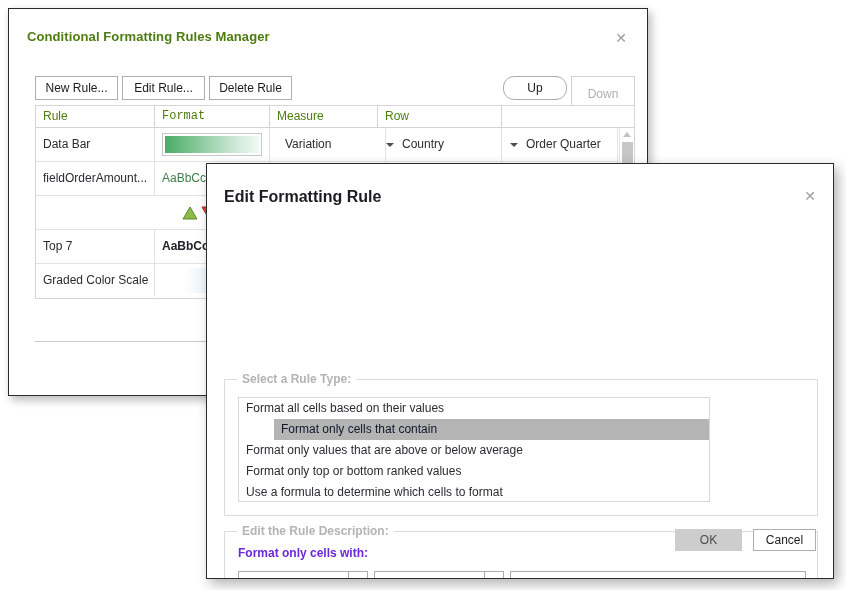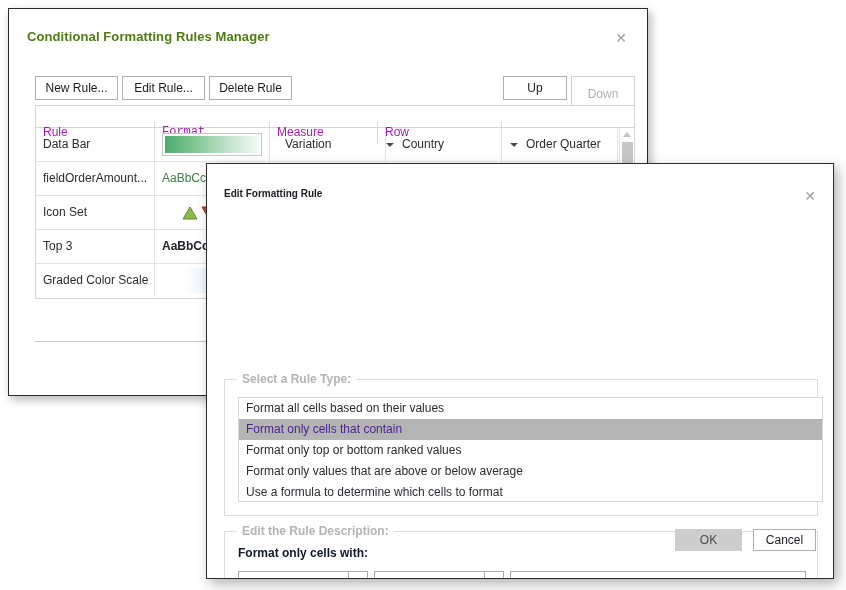--- a/index.html
+++ b/index.html
@@ -64,21 +64,21 @@
     align-items: center;
     justify-content: center;
     padding: 0;
   }
   .btn.disabled { color: #b0b0b0; border-color: #d2d2d2; }
   .btn.default { background: #cdcdcd; border-color: #cdcdcd; color: #4a4a4a; }
 
   .tb-newrule  { position:absolute; left:26px;  top:67px; width:83px; height:24px; }
   .tb-editrule { position:absolute; left:113px; top:67px; width:83px; height:24px; }
   .tb-delrule  { position:absolute; left:200px; top:67px; width:83px; height:24px; }
-  .tb-up       { position:absolute; left:494px; top:67px; width:64px; height:24px; }
+  .tb-up       { position:absolute; left:494px; top:67px; width:64px; height:24px;border-radius:11px; }
   .tb-down     { position:absolute; left:562px; top:67px; width:64px; height:36px; }
 
   
   .grid {
     position: absolute;
     left: 26px;
     top: 96px;
     width: 600px;
     height: 194px;
     border: 1px solid #d4d4d4;
@@ -86,25 +86,25 @@
     background: #ffffff;
   }
   .grid-header {
     position: relative;
     height: 22px;
     border-bottom: 1px solid #d4d4d4;
     box-sizing: border-box;
   }
   .gh {
     position: absolute;
-    top: 16px;
+    top: 0;
     height: 21px;
     line-height: 21px;
     font-size: 12px;
-    color: #a21caf;
+    color: #4d7c0f;
     padding-left: 7px;
     box-sizing: border-box;
     border-right: 1px solid #d4d4d4;
   }
   .grid-body { position: relative; }
   .grow {
     position: relative;
     height: 34px;
     border-bottom: 1px solid #e3e3e3;
     box-sizing: border-box;
@@ -209,21 +209,21 @@
     background: #ffffff;
     border: 1px solid #2b2b2b;
     box-sizing: border-box;
     box-shadow: 4px 5px 12px rgba(0,0,0,0.30);
     overflow: hidden;
   }
   .front-title {
     position: absolute;
     left: 17px;
     top: 24px;
-    font-size: 10px;
+    font-size: 16px;
     font-weight: bold;
     color: #1b1b22;
   }
   .front-close { right: 17px; top: 25px; }
 
   
   .groupbox {
     position: absolute;
     border: 1px solid #dcdcdc;
     box-sizing: border-box;
@@ -238,43 +238,43 @@
     font-weight: bold;
     color: #b4b4b4;
     line-height: 14px;
   }
   .gb-ruletype { left: 17px; top: 215px; width: 594px; height: 137px; padding-left: 32px; }
   .gb-ruledesc { left: 17px; top: 367px; width: 594px; height: 143px; }
 
   .listbox {
     position: absolute;
     left: 13px; top: 17px;
-    width: 585px; height: 105px;
+    width: 472px; height: 105px;
     border: 1px solid #d8d8d8;
     box-sizing: border-box;
     background: #ffffff;
     overflow: hidden;
   }
   .lbitem {
     height: 21px;
     line-height: 21px;
     font-size: 12px;
     color: #2b2b33;
     padding-left: 7px;
     box-sizing: border-box;
     white-space: nowrap;
   }
-  .lbitem.selected { background: #b4b4b4; color: #4c1d95; }
+  .lbitem.selected { background: #b4b4b4; color: #0f172a; margin-left: 35px; }
 
   .desc-label {
     position: absolute;
     left: 13px; top: 14px;
     font-size: 12px;
     font-weight: bold;
-    color: #0f172a;
+    color: #6d28d9;
   }
 
   .combo {
     position: absolute;
     height: 24px;
     border: 1px solid #ababab;
     box-sizing: border-box;
     background: #ffffff;
     font-size: 12px;
     color: #1f1f27;
@@ -376,35 +376,34 @@
           <div class="gc c1">
             <span class="swatch-text">AaBbCc</span>
           </div>
           <div class="gc c2"></div>
           <div class="gc c3"></div>
           <div class="gc c4"></div>
           <div class="gc c5"></div>
         </div>
 
         <div class="grow">
-          <div class="gc c0">Icon Set</div>
           <div class="gc c1">
             <svg class="iconset" viewBox="0 0 90 16">
               <polygon points="8,2 15,14 1,14" fill="#8cbb4a" stroke="#5f8a2c" stroke-width="1"></polygon>
               <polygon points="20,2 34,2 27,14" fill="#d9453a" stroke="#a52e25" stroke-width="1"></polygon>
             </svg>
           </div>
           <div class="gc c2"></div>
           <div class="gc c3"></div>
           <div class="gc c4"></div>
           <div class="gc c5"></div>
         </div>
 
         <div class="grow">
-          <div class="gc c0">Top 3</div>
+          <div class="gc c0">Top 7</div>
           <div class="gc c1">
             <span class="swatch-text bold">AaBbCc</span>
           </div>
           <div class="gc c2"></div>
           <div class="gc c3"></div>
           <div class="gc c4"></div>
           <div class="gc c5"></div>
         </div>
 
         <div class="grow" style="border-bottom:none;">
@@ -433,22 +432,22 @@
   <div class="front-dialog">
 
     <div class="front-title">Edit Formatting Rule</div>
     <div class="close-x front-close">✕</div>
 
     <div class="groupbox gb-ruletype">
       <div class="legend">Select a Rule Type:</div>
       <div class="listbox">
         <div class="lbitem">Format all cells based on their values</div>
         <div class="lbitem selected">Format only cells that contain</div>
+        <div class="lbitem">Format only values that are above or below average</div>
         <div class="lbitem">Format only top or bottom ranked values</div>
-        <div class="lbitem">Format only values that are above or below average</div>
         <div class="lbitem">Use a formula to determine which cells to format</div>
       </div>
     </div>
 
     <div class="groupbox gb-ruledesc">
       <div class="legend">Edit the Rule Description:</div>
 
       <div class="desc-label">Format only cells with:</div>
 
       <div class="combo cmb-field">

